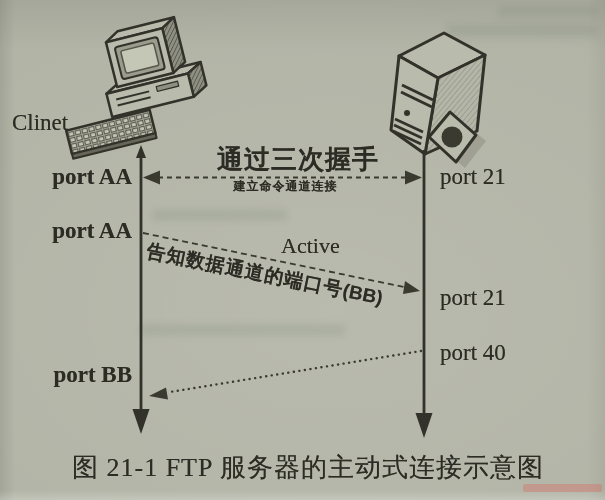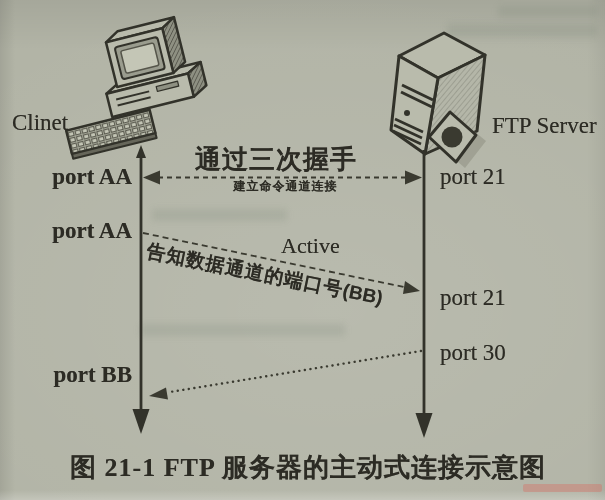--- a/index.html
+++ b/index.html
@@ -23,21 +23,21 @@
   .msg-title{font-size:26px; font-weight:700; letter-spacing:1px;
              font-family:"Liberation Sans","DejaVu Sans",sans-serif;}
   .msg-sub{font-size:12px; font-weight:700; letter-spacing:1px;
            font-family:"Liberation Sans","DejaVu Sans",sans-serif;}
   .active{font-size:22px;margin-left:18px;}
   .notify{left:149px; top:241px; font-size:19px; letter-spacing:1px;
           transform:rotate(11.5deg); transform-origin:left top;
           font-family:"Liberation Sans","DejaVu Sans",sans-serif; font-weight:600;}
   .notify b{font-weight:800; letter-spacing:0;}
   .caption{left:68px; top:454px; width:480px; text-align:center;
-           font-size:26px; font-weight:700; letter-spacing:1px;}
+           font-size:26px; font-weight:400; letter-spacing:1px;}
   .ghost{position:absolute; background:rgba(96,112,102,.14);
          filter:blur(3px); border-radius:3px;}
   .watermark{position:absolute; left:523px; top:484px; width:79px; height:8px;
              background:rgba(210,118,106,.45); filter:blur(.6px); border-radius:2px;}
   svg{position:absolute; left:0; top:0;}
 </style>
 </head>
 <body>
 
 <div id="page">
@@ -122,31 +122,30 @@
       <polygon points="420,291 403,294 405,281"></polygon>
     </g>
 
     <g fill="#3a3a30">
       <line x1="421" y1="351" x2="167" y2="392.5" stroke="#3a3a30" stroke-width="2.4" stroke-dasharray="0.1 5.5" stroke-linecap="round"></line>
       <polygon points="149,396 166,387.5 168,399.5"></polygon>
     </g>
   </svg>
 
   <div class="lbl device-label" style="left:12px;top:110px">Clinet</div>
-  <div class="lbl device-label" style="left:492px;top:113px">FTP Server</div>
 
   <div class="lbl port port-left" style="top:164px">port AA</div>
   <div class="lbl port port-left" style="top:218px">port AA</div>
   <div class="lbl port port-left" style="top:362px">port BB</div>
 
   <div class="lbl port port-right" style="top:164px">port 21</div>
   <div class="lbl port port-right" style="top:285px">port 21</div>
-  <div class="lbl port port-right" style="top:340px">port 30</div>
+  <div class="lbl port port-right" style="top:340px">port 40</div>
 
-  <div class="lbl msg-title" style="left:195px;top:145px;width:175px;text-align:left">通过三次握手</div>
+  <div class="lbl msg-title" style="left:204px;top:145px;width:175px;text-align:right">通过三次握手</div>
   <div class="lbl msg-sub" style="left:198px;top:180px;width:175px;text-align:center">建立命令通道连接</div>
 
   <div class="lbl active" style="left:263px;top:234px">Active</div>
 
   <div class="lbl notify">
     <span>告知数据通道的端口号</span><b>(BB)</b>
   </div>
 
   <div class="lbl caption">图 21-1  FTP 服务器的主动式连接示意图</div>
 

